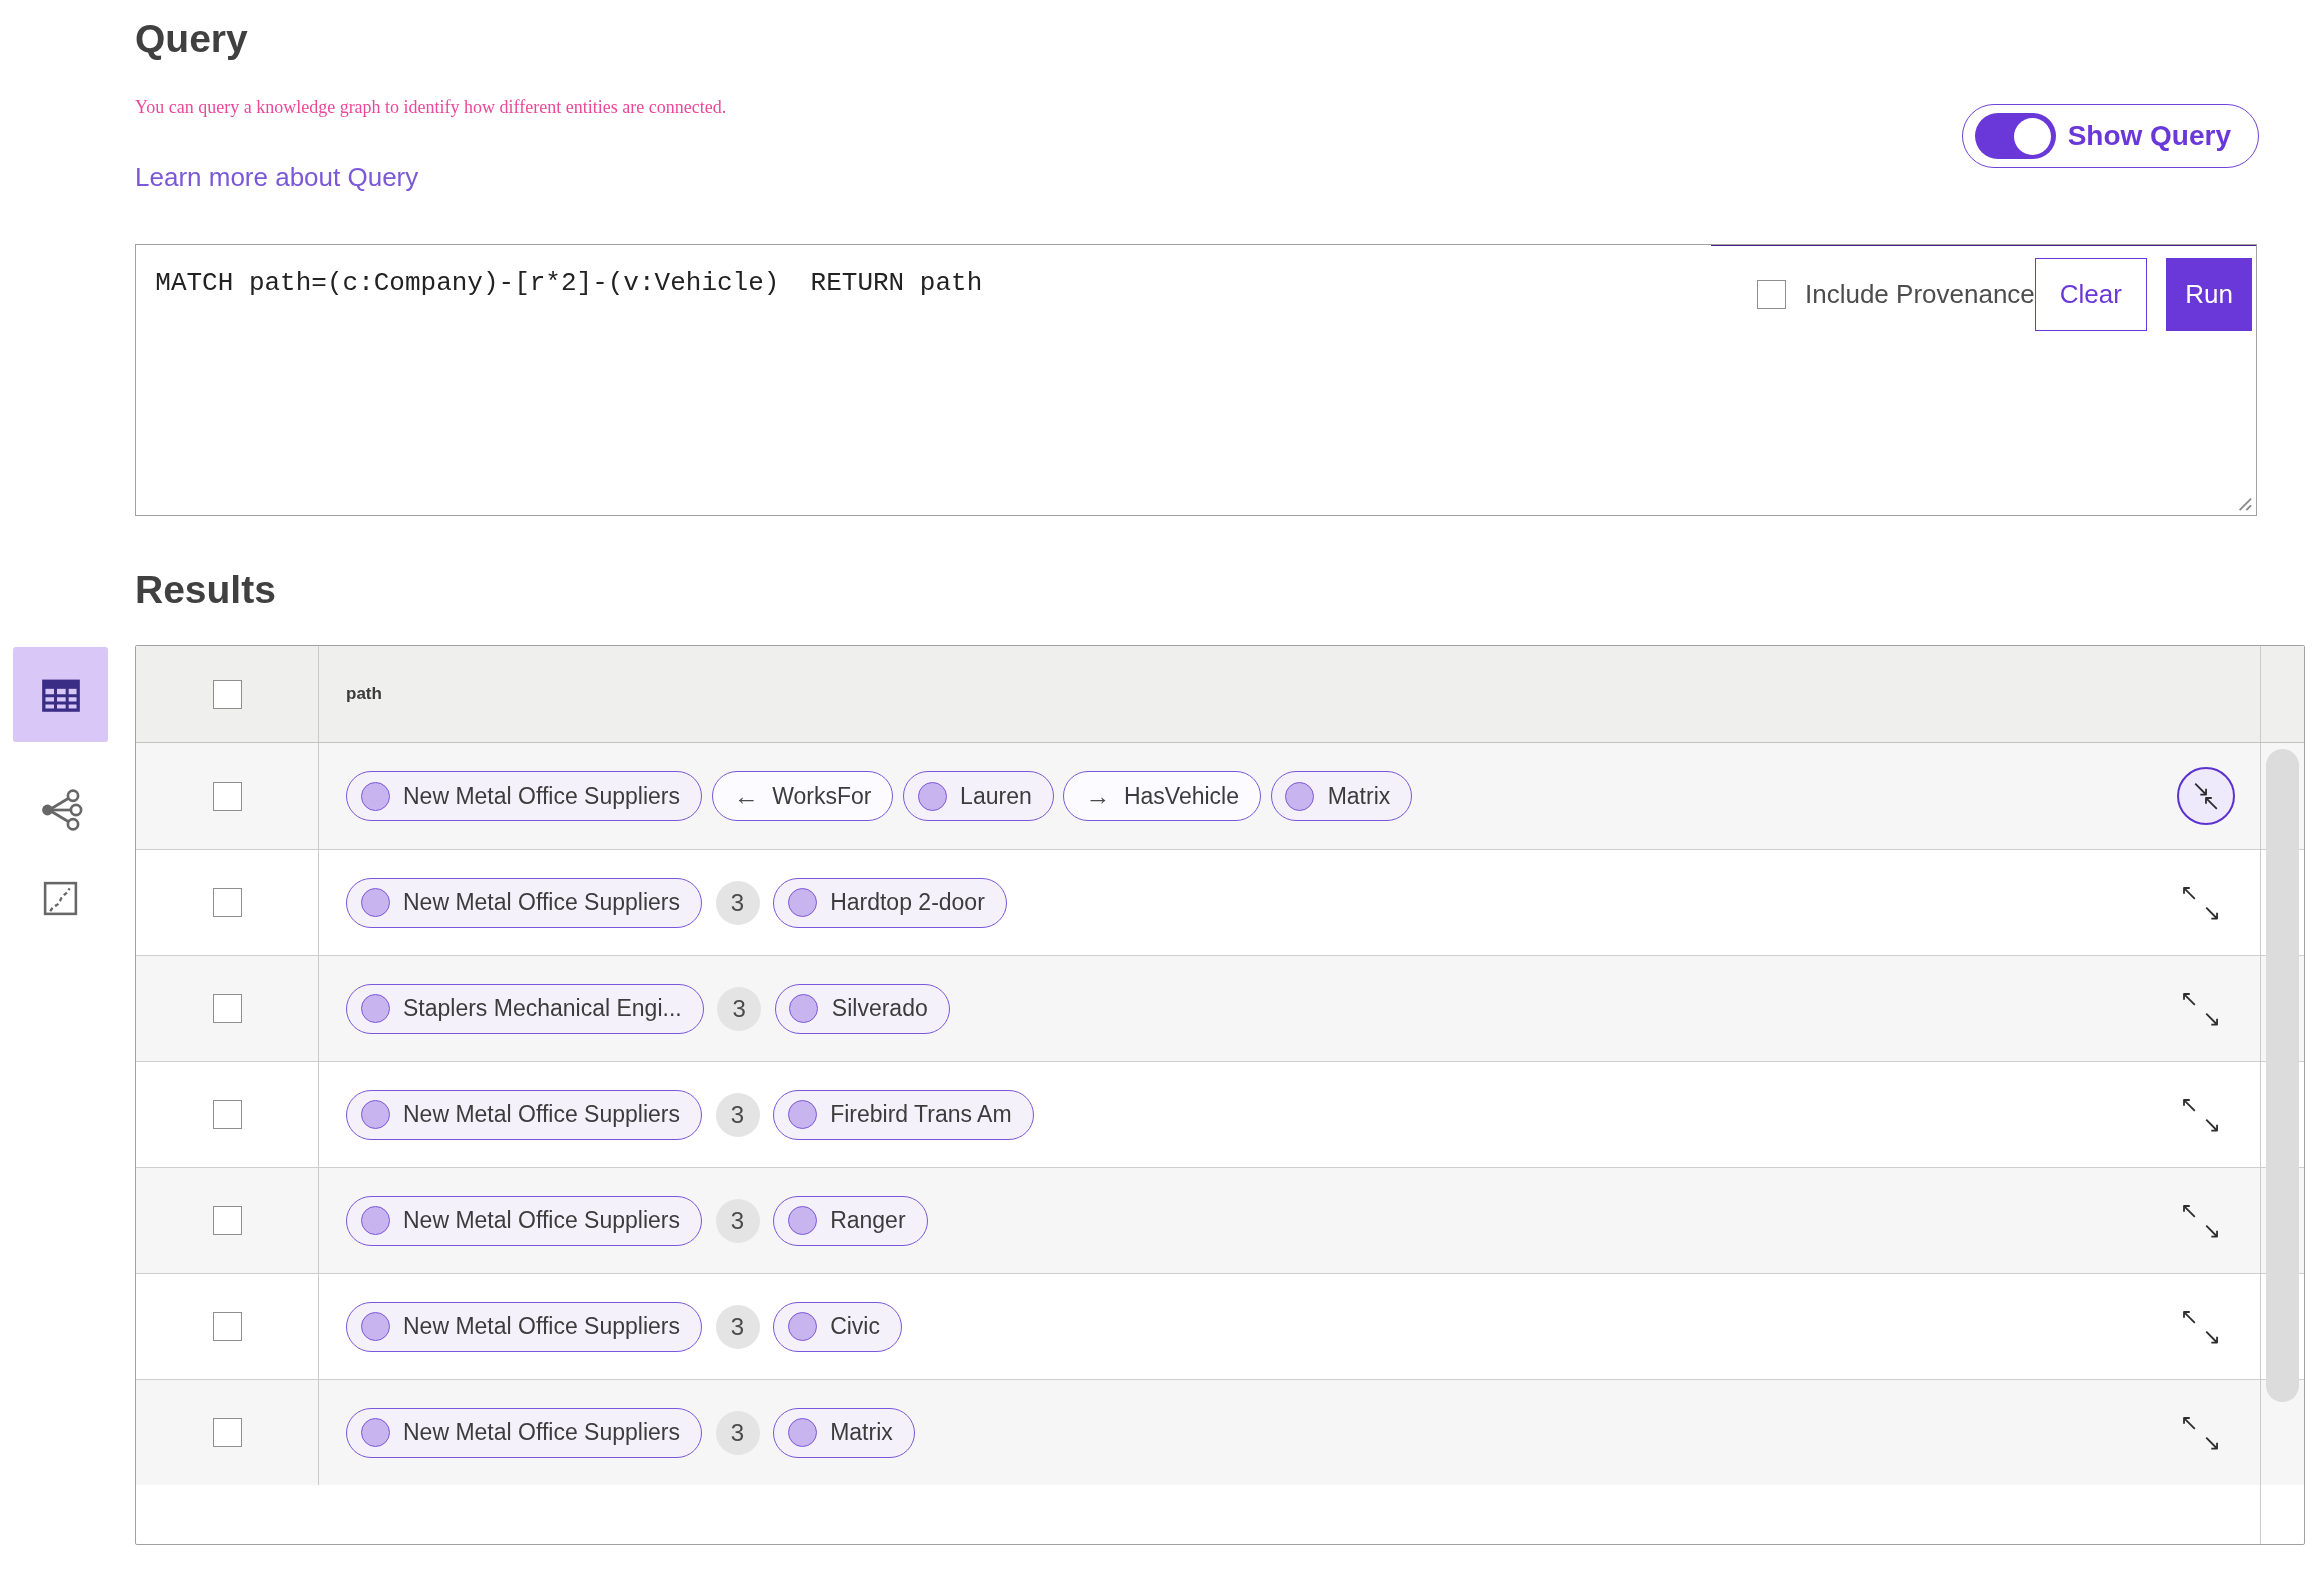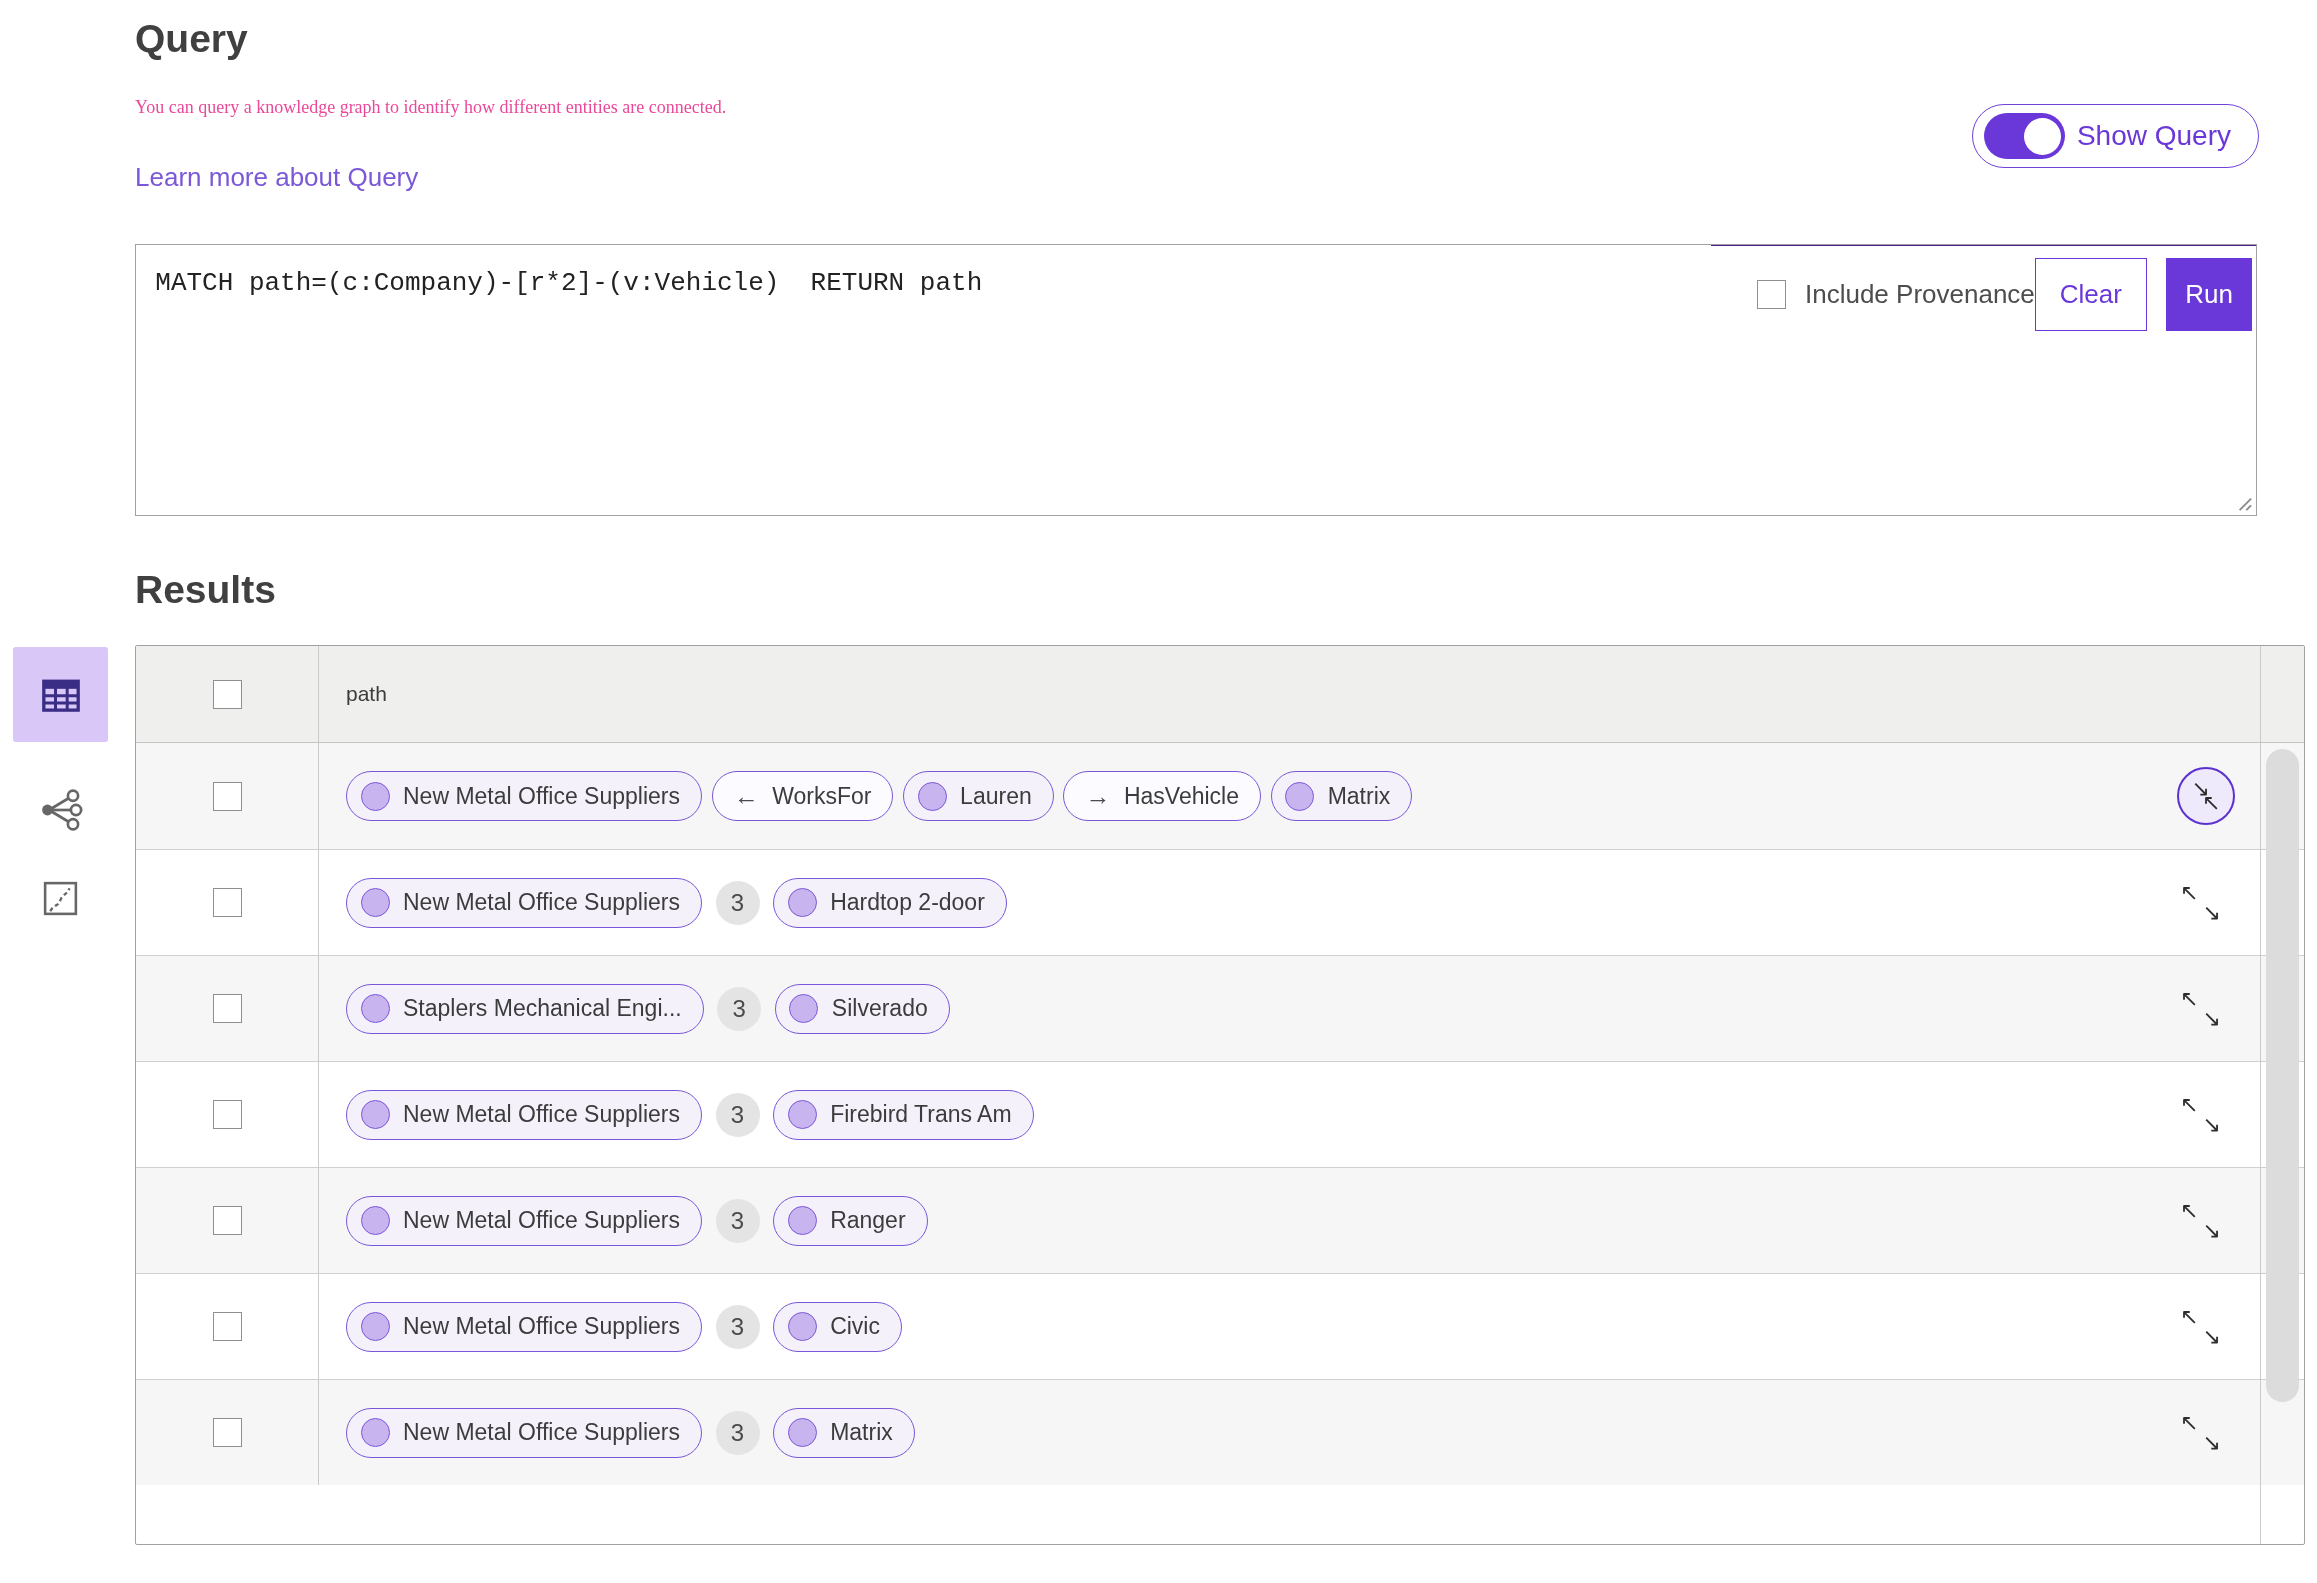--- a/index.html
+++ b/index.html
@@ -13,21 +13,21 @@
   .q-desc  { position:absolute; left:135px; top:97px; font-size:18px; color:#ec4899;font-family:Liberation Serif, serif; }
   .q-link  { position:absolute; left:135px; top:162px; font-size:26px; color:#7a58d8; cursor:pointer; }
   
   .show-query {
     position:absolute; top:104px; right:58px; height:64px; background:#fff;
     border:1.9px solid #6f42d8; border-radius:33px;
     display:inline-flex; align-items:center; gap:11.6px; padding:0 27px 0 11.6px;
   }
   .switch { position:relative; width:81px; height:46px; background:#6a38d8; border-radius:23px; }
   .knob   { position:absolute; top:4.8px; right:4.8px; width:37px; height:37px; background:#fff; border-radius:50%; }
-  .show-query .sq-label { font-size:28px; color:#6a38d8; }
+  .show-query .sq-label { font-size:28px; color:#6a38d8;font-weight:bold; }
   
   .q-panel {
     position:absolute; left:135px; top:244px; width:2122px; height:272px;
     border:1px solid #a1a1a1; background:#fff; display:flex; flex-direction:row;
   }
   .q-editor {
     position:relative; flex:1; padding:23px 19.3px;
     font-family:"Liberation Mono","DejaVu Sans Mono",monospace;
     font-size:26px; color:#222; white-space:pre-wrap;
   }
@@ -61,21 +61,21 @@
     position:absolute; left:135px; top:645px; width:2170px; height:900px;
     border:1px solid #a1a1a1; border-radius:1.9px; background:#fff;
     display:flex; flex-direction:column;
   }
   .t-header {
     height:97px; background:#efefee; display:flex; align-items:stretch;
     border-bottom:1px solid #c3c3c3; flex:none;
   }
   .col-check { width:183px; border-right:1px solid #cacaca; display:flex; align-items:center; justify-content:center; flex:none; }
   .t-header .col-path { flex:1; display:flex; align-items:center; padding-left:27px; }
-  .t-header .col-path span { font-size:21px; font-weight:normal; color:#3c3c3c; }
+  .t-header .col-path span { font-size:17px; font-weight:bold; color:#3c3c3c; }
   .t-header .col-gutter { width:44px; border-left:1px solid #cacaca; flex:none; }
   .t-body { position:relative; flex:1; overflow:hidden; }
   .t-row { display:flex; height:106px; align-items:stretch; }
   .t-row:nth-child(odd) { background:#f6f6f6; }
   .t-row + .t-row { border-top:1px solid #cfcfcf; }
   .t-row .col-path { flex:1; display:flex; align-items:center; padding-left:27px; padding-right:44px; }
   .pills { display:flex; align-items:center; gap:9.7px; }
   .pill {
     height:50px; border:1.9px solid #7a57d8; border-radius:27px; background:#f4f1fb;
     display:inline-flex; align-items:center; gap:13.5px; padding:0 21px 0 13.5px;

